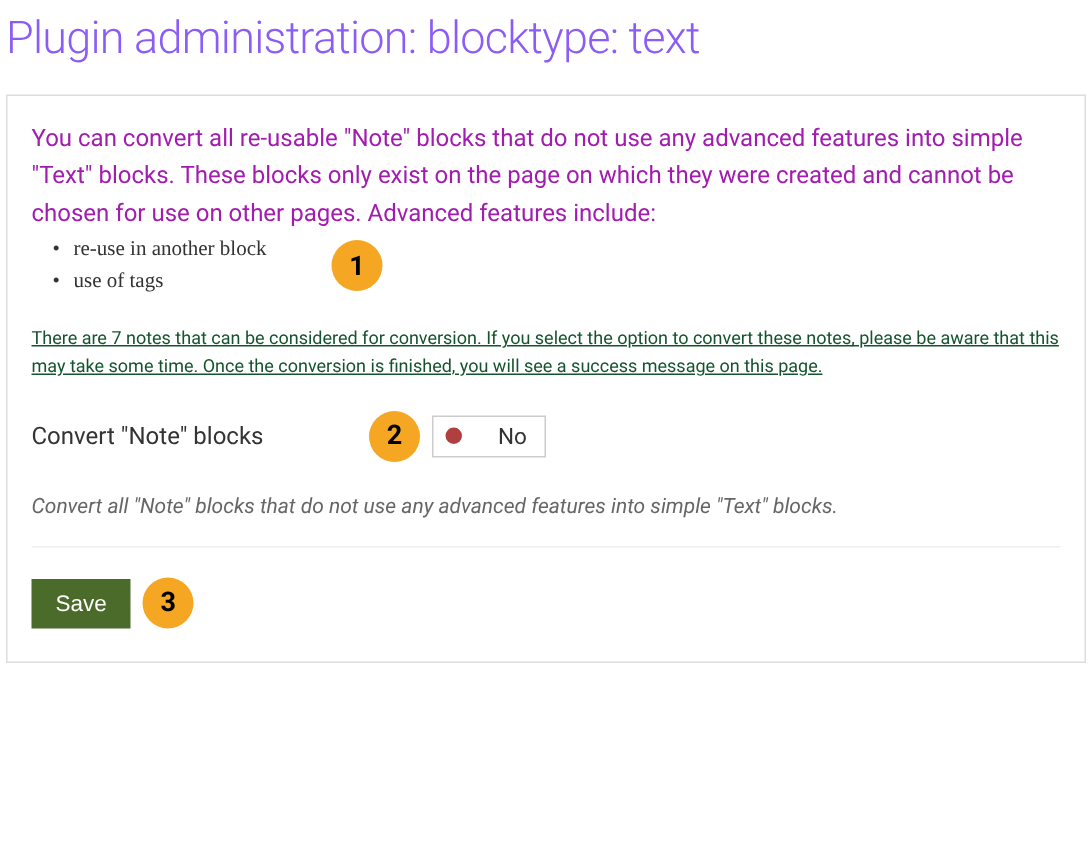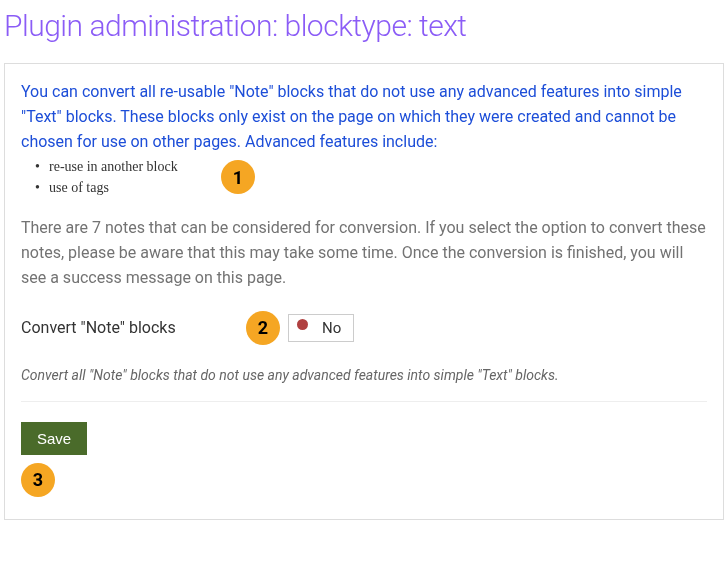--- a/index.html
+++ b/index.html
@@ -18,21 +18,21 @@
     margin: 4px 0 20px 0;
     letter-spacing: -0.5px;
   }
   .panel {
     border: 1px solid #ddd;
     padding: 16px;
   }
   .intro {
     font-size: 16px;
     line-height: 1.55;
-    color: #1d4ed8;
+    color: #a21caf;
     margin: 0 0 2px 0;
   }
   ul.features {
     margin: 0 0 18px 0;
     padding-left: 28px;
     list-style: none;
   }
   ul.features li {
     position: relative;
     font-size: 14px;
@@ -41,45 +41,46 @@
     font-family: Liberation Serif, serif;
   }
   ul.features li::before {
     content: "•";
     position: absolute;
     left: -14px;
     top: 0;
     color: #333;
   }
   .count-para {
-    font-size: 16px;
+    font-size: 12px;
     line-height: 1.55;
-    color: #737373;
+    color: #14532d;
     margin: 14px 0 20px 0;
+    text-decoration: underline;
   }
   .field-row {
     display: flex;
     align-items: center;
     gap: 60px;
     margin: 0 0 22px 0;
   }
   .field-label {
     font-size: 16px;
     color: #333;
     min-width: 165px;
   }
   .toggle-wrap {
     display: flex;
     align-items: center;
     gap: 8px;
   }
   .toggle-box {
     display: inline-flex;
-    align-items: flex-start;
-    gap: 14px;
+    align-items: center;
+    gap: 24px;
     border: 1px solid #ccc;
     background: #fff;
     padding: 4px 12px 4px 8px;
     font-size: 15px;
     color: #333;
     cursor: pointer;
   }
   .toggle-dot {
     width: 11px;
     height: 11px;
@@ -100,24 +101,23 @@
   .save-btn {
     background: #4a6b2a;
     color: #fff;
     border: none;
     padding: 8px 16px;
     font-size: 15px;
     cursor: pointer;
   }
   .save-row {
     display: flex;
-    align-items: flex-start;
+    align-items: flex-end;
     gap: 8px;
     margin-bottom: 6px;
-    flex-direction: column;
   }
   .num-badge {
     display: inline-flex;
     align-items: center;
     justify-content: center;
     width: 34px;
     height: 34px;
     border-radius: 50%;
     background: #f5a623;
     color: #000;

